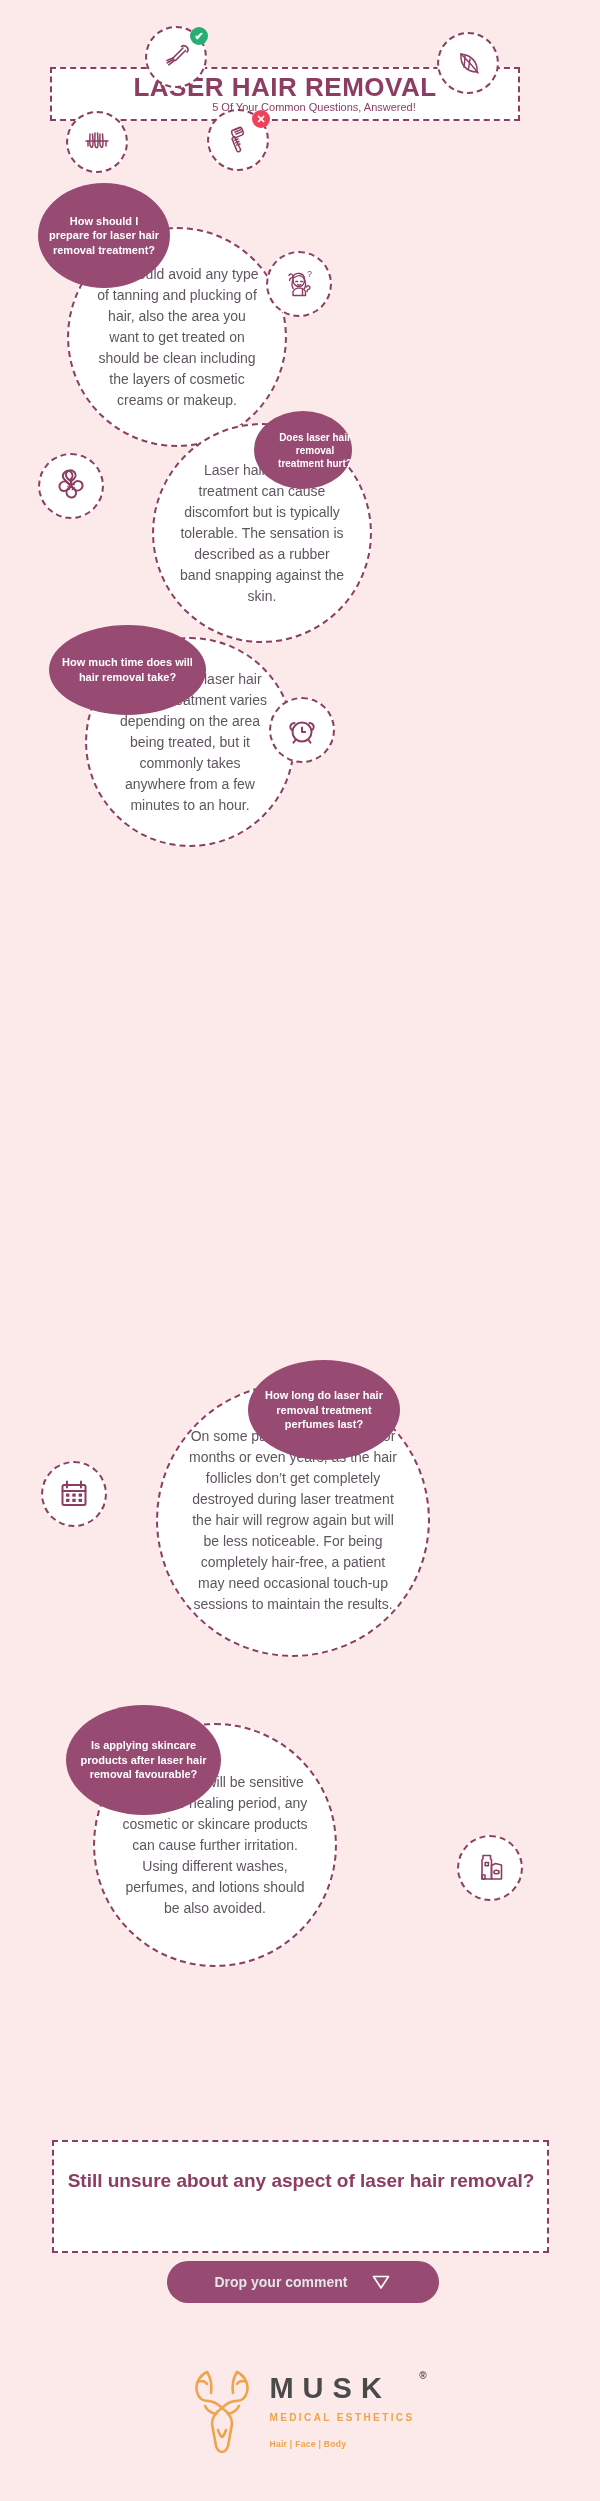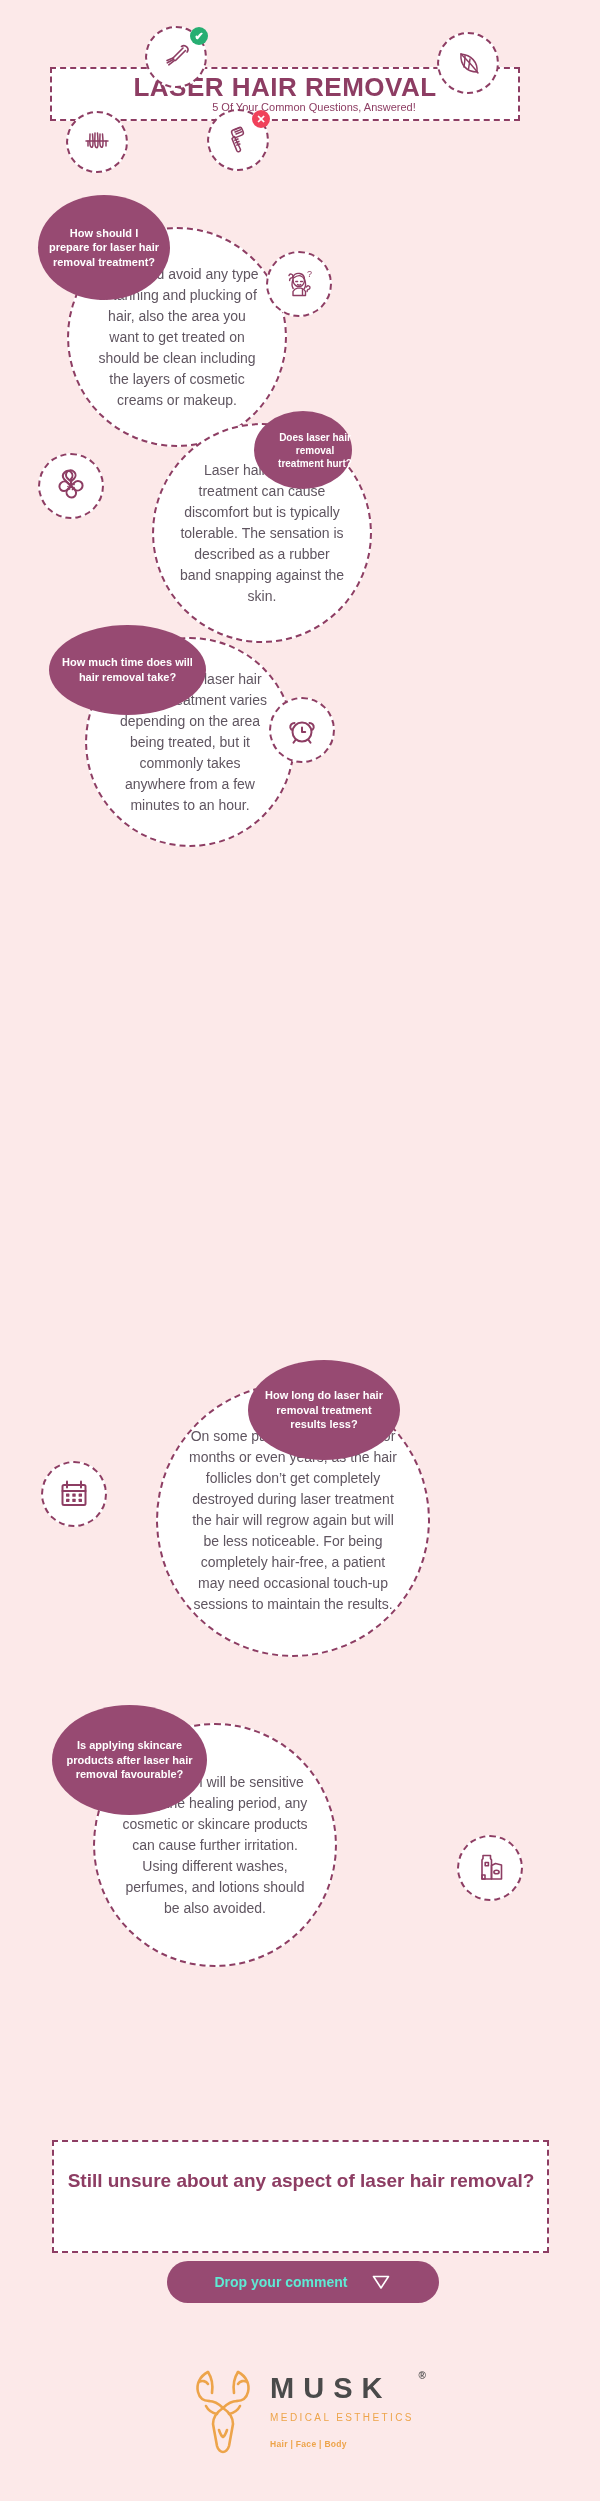--- a/index.html
+++ b/index.html
@@ -162,21 +162,21 @@
     width: 272px; height: 42px;
     border-radius: 21px;
     background: #974a72;
     display: flex;
     align-items: center;
     justify-content: center;
     gap: 22px;
     z-index: 4;
   }
   .cta-button-label {
-    color: #5eead4;
+    color: #e5e5e5;
     font-size: 14px;
     font-weight: bold;
   }
 
   
   .logo-wrap {
     position: absolute;
     left: 0; top: 2368px;
     width: 600px;
     display: flex;
@@ -195,21 +195,21 @@
   }
   .logo-reg {
     position: absolute;
     top: -2px; right: -12px;
     font-size: 10px;
     letter-spacing: 0;
     color: #4a4a4a;
   }
   .logo-med {
     font-size: 10px;
-    font-weight: normal;
+    font-weight: bold;
     letter-spacing: 2.4px;
     color: #eda44a;
     margin-top: 9px;
   }
   .logo-tag {
     font-size: 8.5px;
     font-weight: bold;
     color: #eda44a;
     margin-top: 16px;
     letter-spacing: 0.3px;
@@ -279,21 +279,21 @@
         </g>
       </svg>
       <div class="badge badge-no">✕</div>
     </div>
   </div>
 
   <div class="faq">
     <div class="answer-circle" style="left:67px; top:227px; width:220px; height:220px;">
       <div class="answer-text">You should avoid any type of tanning and plucking of hair, also the area you want to get treated on should be clean including the layers of cosmetic creams or makeup.</div>
     </div>
-    <div class="q-bubble" style="left:38px; top:195px; width:132px; height:105px;">
+    <div class="q-bubble" style="left:38px; top:183px; width:132px; height:105px;">
       <div class="q-text">How should I prepare for laser hair removal treatment?</div>
     </div>
     <div class="side-icon" style="left:266px; top:251px;">
       <svg width="38" height="38" viewBox="0 0 38 38">
         <g fill="none" stroke="#8d3d63" stroke-width="1.4" stroke-linecap="round" stroke-linejoin="round">
           <path d="M13 12 a6 6 0 0 1 11.5 2.5 c0 3.5-1.5 6-4 7 h-3 c-2.5-1-4.5-3.5-4.5-7 Z"></path>
           <path d="M13.5 13 c2-1.5 4.5-3 7-2.2 c2 0.6 3.2 2 3.8 3.4"></path>
           <path d="M15.8 16.5 h1.8 M20.6 16.5 h1.8"></path>
           <path d="M17.6 19.6 q1.6 1 3.2 0"></path>
           <path d="M12.8 15 c-1 3-1.2 6 0.4 8.5"></path>
@@ -357,21 +357,21 @@
         </g>
       </svg>
     </div>
   </div>
 
   <div class="faq">
     <div class="answer-circle" style="left:156px; top:1383px; width:274px; height:274px;">
       <div class="answer-text">On some patients, results last for months or even years, as the hair follicles don’t get completely destroyed during laser treatment the hair will regrow again but will be less noticeable. For being completely hair-free, a patient may need occasional touch-up sessions to maintain the results.</div>
     </div>
     <div class="q-bubble" style="left:248px; top:1360px; width:152px; height:100px;">
-      <div class="q-text">How long do laser hair removal treatment results less?</div>
+      <div class="q-text">How long do laser hair removal treatment perfumes last?</div>
     </div>
     <div class="side-icon" style="left:41px; top:1461px;">
       <svg width="36" height="36" viewBox="0 0 36 36">
         <g fill="none" stroke="#8d3d63" stroke-width="2" stroke-linecap="round" stroke-linejoin="round">
           <rect x="6.5" y="9" width="23" height="20" rx="1.5"></rect>
           <path d="M11 5.5 v6"></path>
           <path d="M25 5.5 v6"></path>
           <path d="M6.5 15 H29.5"></path>
         </g>
         <g fill="#8d3d63">
@@ -383,21 +383,21 @@
           <rect x="22.6" y="22.8" width="3.4" height="3.2" rx="0.4"></rect>
         </g>
       </svg>
     </div>
   </div>
 
   <div class="faq">
     <div class="answer-circle" style="left:93px; top:1723px; width:244px; height:244px;">
       <div class="answer-text">As your skin will be sensitive during the healing period, any cosmetic or skincare products can cause further irritation. Using different washes, perfumes, and lotions should be also avoided.</div>
     </div>
-    <div class="q-bubble" style="left:52px; top:1705px; width:155px; height:110px;justify-content:center;">
+    <div class="q-bubble" style="left:66px; top:1705px; width:155px; height:110px;justify-content:center;">
       <div class="q-text">Is applying skincare products after laser hair removal favourable?</div>
     </div>
     <div class="side-icon" style="left:457px; top:1835px;">
       <svg width="36" height="36" viewBox="0 0 36 36">
         <g fill="none" stroke="#8d3d63" stroke-width="1.6" stroke-linecap="round" stroke-linejoin="round">
           <path d="M11 5.5 h7.5 v3 l1 1.5 v19 h-9.5 v-19 l1-1.5 Z"></path>
           <path d="M13.2 12.5 h3.2 v3.2 h-3.2 Z"></path>
           <path d="M19.5 15.5 l4 -2 l6 1.5 v14 h-10 Z"></path>
           <ellipse cx="24.5" cy="22" rx="2.6" ry="1.8"></ellipse>
           <path d="M10 25 h3 v4 h-3 Z"></path>

